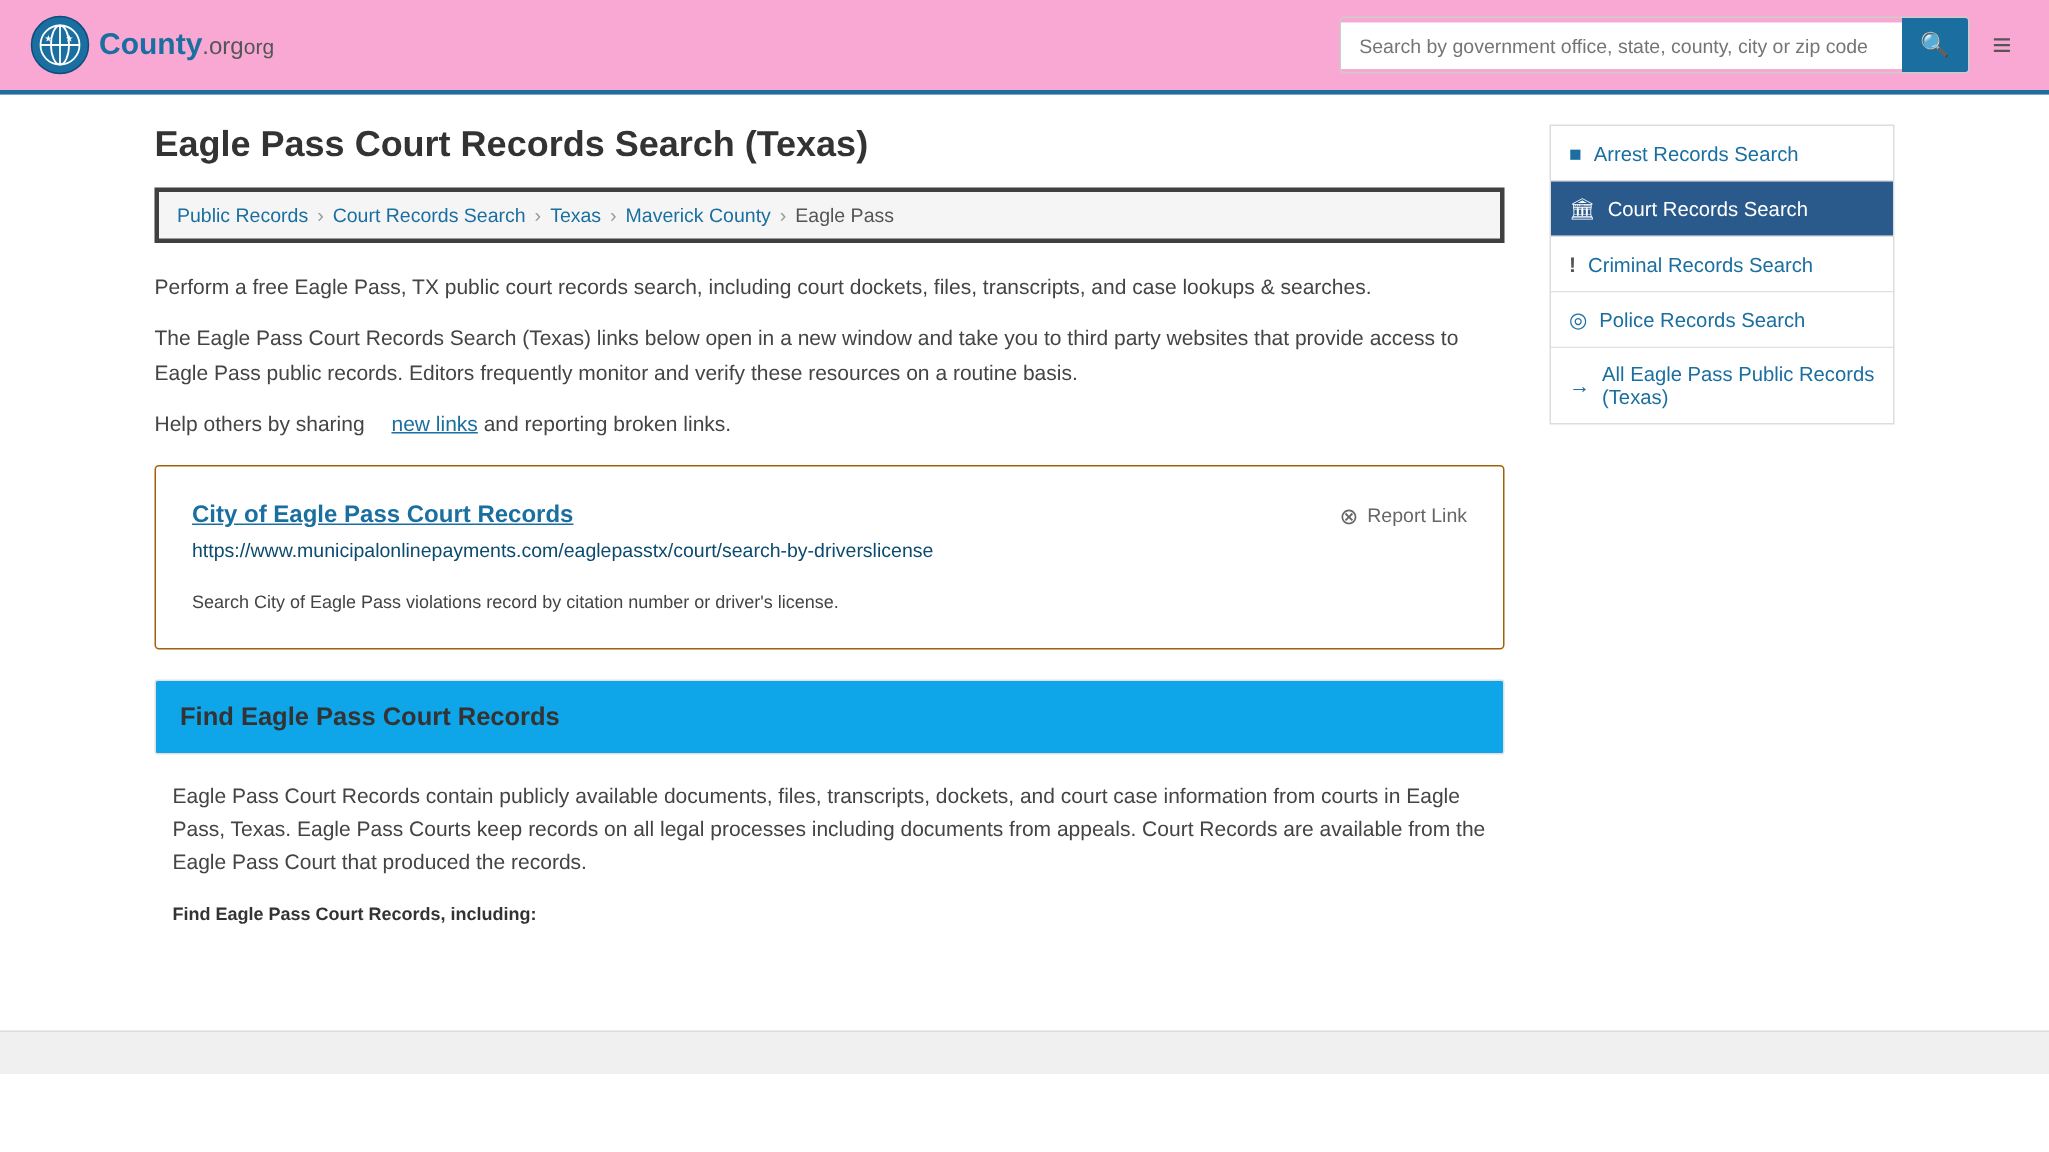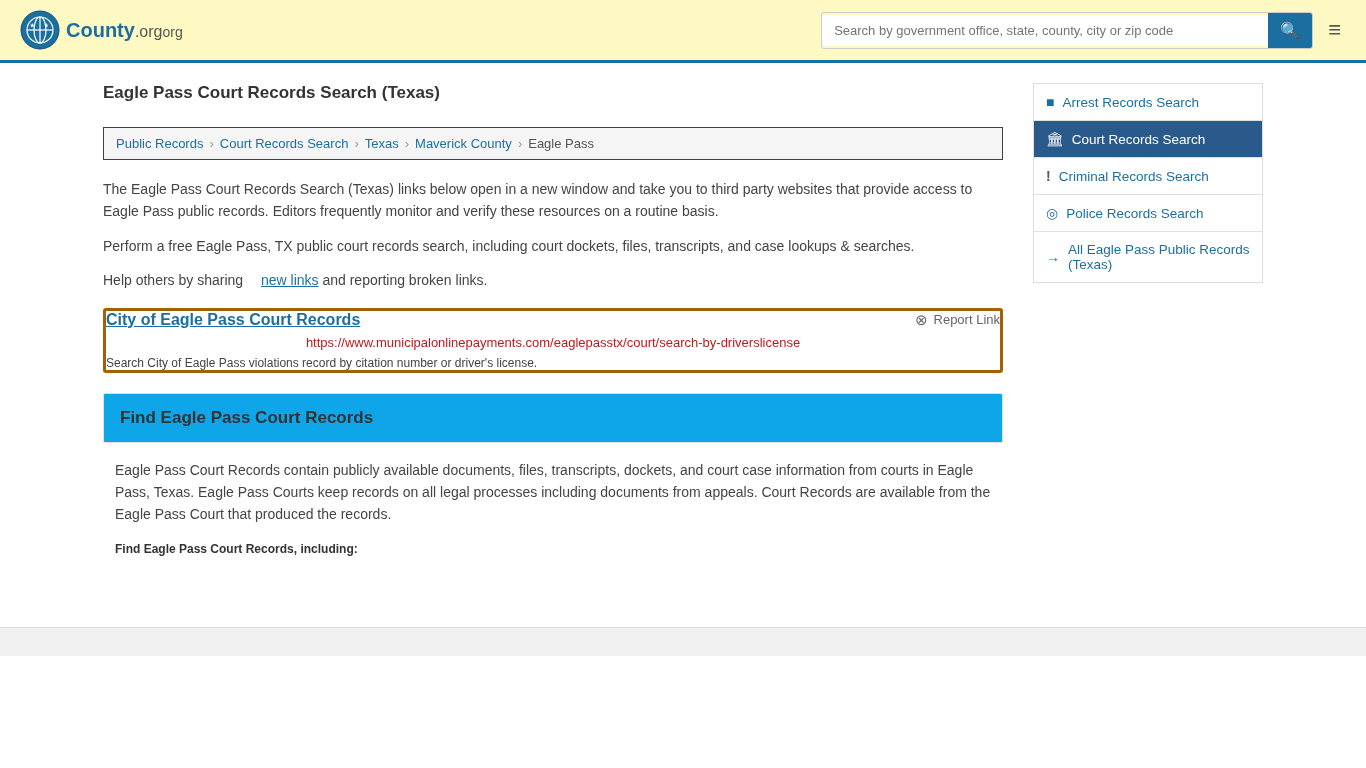--- a/index.html
+++ b/index.html
@@ -1,20 +1,20 @@
 <!DOCTYPE html>
 <html><head>
   <meta charset="utf-8">
   <style>
     * { margin: 0; padding: 0; box-sizing: border-box; }
     body { font-family: Arial, sans-serif; font-size: 14px; color: #333; background: #fff; }
 
     
     .header {
-      background: #fef9c3;
+      background: #f9a8d4;
       border-bottom: 3px solid #1a6fa0;
       padding: 10px 20px;
       display: flex;
       align-items: center;
       justify-content: space-between;
     }
     .logo-area {
       display: flex;
       align-items: center;
       gap: 6px;
@@ -37,21 +37,21 @@
       display: flex;
       align-items: center;
       gap: 10px;
     }
     .search-bar {
       display: flex;
       align-items: center;
       border: 1px solid #ccc;
       border-radius: 3px;
       overflow: hidden;
-      width: 492px;
+      width: 420px;
     }
     .search-bar input {
       border: none;
       outline: none;
       padding: 8px 12px;
       font-size: 13px;
       width: 100%;
       color: #999;
     }
     .search-bar button {
@@ -80,30 +80,30 @@
     .main-content {
       flex: 1;
     }
     .sidebar {
       width: 230px;
       flex-shrink: 0;
     }
 
     
     .page-title {
-      font-size: 17px;
+      font-size: 24px;
       font-weight: bold;
       color: #333;
-      margin-bottom: 24px;
+      margin-bottom: 14px;
     }
 
     
     .breadcrumb {
       background: #f5f5f5;
-      border: 1px solid #404040;
+      border: 3px solid #404040;
       padding: 8px 12px;
       margin-bottom: 18px;
       font-size: 13px;
       color: #555;
       display: flex;
       align-items: center;
       flex-wrap: wrap;
       gap: 4px;
     }
     .breadcrumb a {
@@ -120,23 +120,23 @@
       color: #444;
     }
     .description a {
       color: #1a6fa0;
       text-decoration: underline;
       margin-left: 14px;
     }
 
     
     .record-card {
-      border: 3px solid #a16207;
+      border: 1px solid #a16207;
       border-radius: 3px;
-      padding: 0;
+      padding: 24px;
       margin-bottom: 20px;
       margin-top: 16px;
     }
     .record-card-header {
       display: flex;
       justify-content: space-between;
       align-items: flex-start;
       margin-bottom: 6px;
     }
     .record-card-title {
@@ -149,25 +149,24 @@
     .report-link {
       display: flex;
       align-items: center;
       gap: 6px;
       font-size: 13px;
       color: #666;
       cursor: pointer;
       white-space: nowrap;
     }
     .record-card-url {
-      color: #b91c1c;
+      color: #0c4a6e;
       font-size: 13px;
-      margin-bottom: 6px;
+      margin-bottom: 20px;
       word-break: break-all;
-      text-align: center;
     }
     .record-card-desc {
       font-size: 12px;
       color: #444;
     }
 
     
     .find-section {
       background: #0ea5e9;
       border: 1px solid #e0e0e0;
@@ -295,22 +294,22 @@
       <span class="sep">›</span>
       <a href="#">Court Records Search</a>
       <span class="sep">›</span>
       <a href="#">Texas</a>
       <span class="sep">›</span>
       <a href="#">Maverick County</a>
       <span class="sep">›</span>
       <span>Eagle Pass</span>
     </nav>
 
+    <p class="description">Perform a free Eagle Pass, TX public court records search, including court dockets, files, transcripts, and case lookups &amp; searches.</p>
     <p class="description">The Eagle Pass Court Records Search (Texas) links below open in a new window and take you to third party websites that provide access to Eagle Pass public records. Editors frequently monitor and verify these resources on a routine basis.</p>
-    <p class="description">Perform a free Eagle Pass, TX public court records search, including court dockets, files, transcripts, and case lookups &amp; searches.</p>
     <p class="description">
       <span>Help others by sharing </span><a href="#">new links</a><span> and reporting broken links.</span>
     </p>
 
     <div class="record-card">
       <div class="record-card-header">
         <a href="#" class="record-card-title">City of Eagle Pass Court Records</a>
         <div class="report-link">
           <span style="font-size:15px;">⊗</span>
           <span>Report Link</span>

